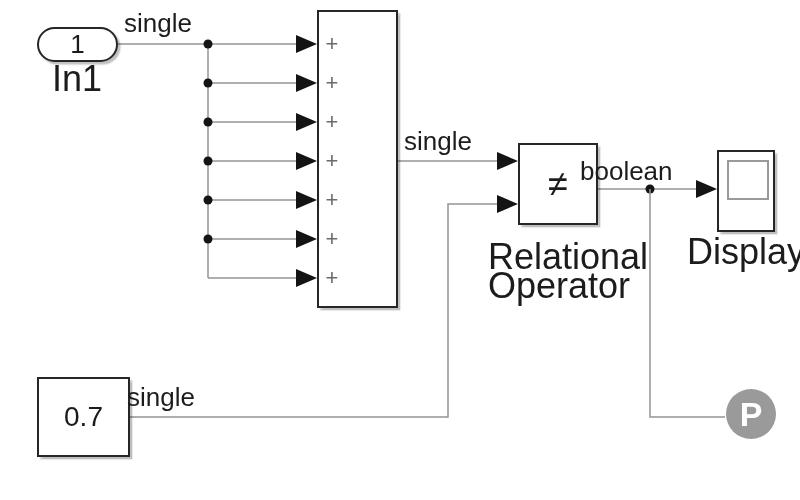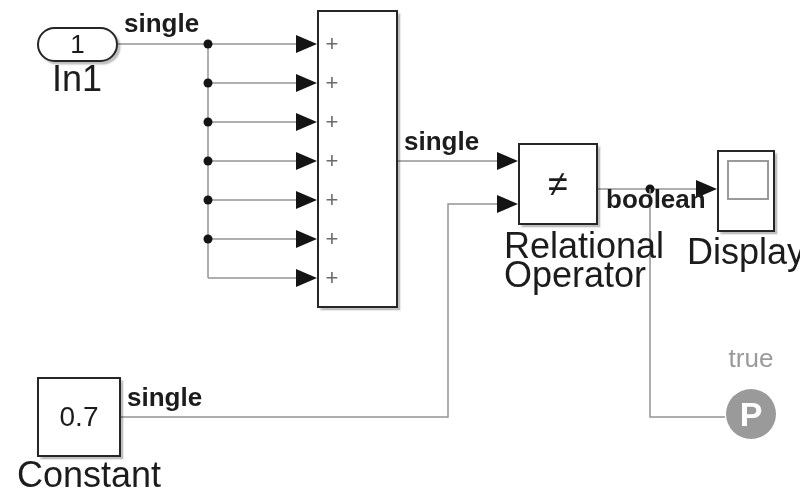--- a/index.html
+++ b/index.html
@@ -21,52 +21,52 @@
     position:absolute; box-sizing:border-box; background:#fff;
     border:2px solid var(--border);
     box-shadow:2.5px 2.5px 1.5px rgba(0,0,0,0.25);
     display:flex; align-items:center; justify-content:center;
   }
   .blk-value{font-size:28px; color:var(--text);}
   .lbl{
     position:absolute; text-align:center; font-size:36px; color:var(--text);
     line-height:29px;
   }
-  .siglbl{position:absolute; font-size:26px; color:var(--text); white-space:nowrap;font-weight:bold;}
+  .siglbl{position:absolute; font-size:26px; color:var(--text); white-space:nowrap;}
 
   
   #in1{left:37px; top:27px; width:81px; height:35px; border-radius:18px;}
   #in1-label{left:27px; top:64px; width:100px;}
   #sig-in1{left:124px; top:8px;}
 
   
   #add{left:317px; top:10px; width:81px; height:298px;}
   .port-sign{
     position:absolute; left:320px; width:24px; height:24px; line-height:24px;
     text-align:center; font-size:22px; color:#6b6b6b;
   }
   #add-label{left:307px; top:320px; width:100px;}
   #sig-add{left:404px; top:126px;}
 
   
   #relop{left:518px; top:143px; width:80px; height:82px;}
   #relop .blk-value{font-size:36px;}
-  #relop-label{left:488px; top:231px; width:140px;margin-left:16px;}
-  #sig-bool{left:606px; top:156px;margin-top:28px;}
+  #relop-label{left:488px; top:242px; width:140px;}
+  #sig-bool{left:580px; top:156px;}
 
   
   #display{left:717px; top:150px; width:58px; height:82px; align-items:flex-start; justify-content:flex-start;}
   #display-screen{
     position:absolute; left:8px; top:8px; width:38px; height:36px;
     border:2px solid #9a9a9a; background:#fff;
   }
   #display-label{left:686px; top:237px; width:120px;}
 
   
-  #constant{left:37px; top:377px; width:84px; height:80px;}
+  #constant{left:37px; top:377px; width:93px; height:80px;}
   #constant-label{left:17px; top:460px; width:121px;}
   #sig-const{left:127px; top:382px;}
 
   
   #probe-value{left:701px; top:343px; width:100px; text-align:center;
     font-size:26px; color:var(--probe); position:absolute;}
   #probe{
     position:absolute; left:726px; top:389px; width:50px; height:50px;
     border-radius:50%; background:var(--probe);
     display:flex; align-items:center; justify-content:center;
@@ -148,21 +148,19 @@
   <div class="siglbl" id="sig-bool">boolean</div>
 
   <div class="block" id="display">
     <div id="display-screen"></div>
   </div>
   <div class="lbl" id="display-label">Display</div>
 
   <div class="block" id="constant">
     <span class="blk-value">0.7</span>
   </div>
-  <div class="lbl" id="constant-label">Constant</div>
   <div class="siglbl" id="sig-const">single</div>
 
-  <div id="probe-value">true</div>
   <div id="probe">
     <span>P</span>
   </div>
 
 </div>
 
 </body></html>

